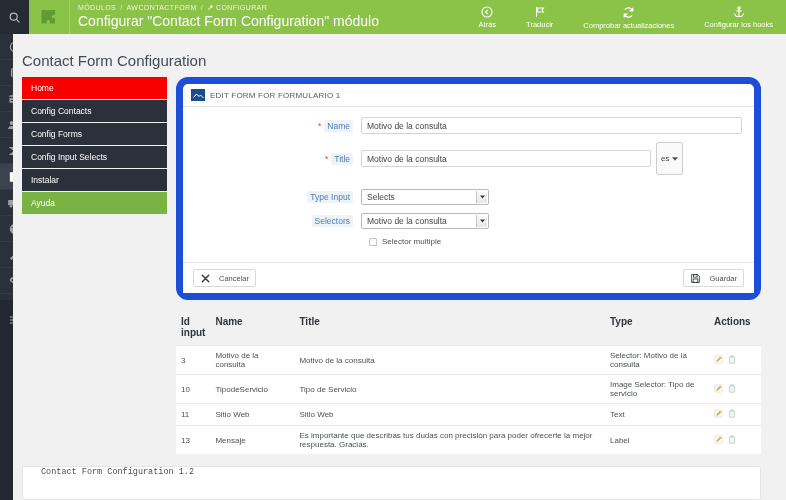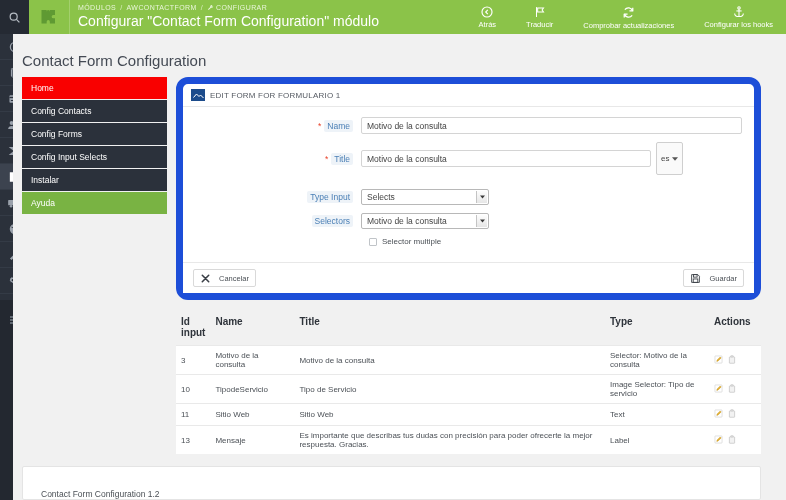--- a/index.html
+++ b/index.html
@@ -167,22 +167,22 @@
   }
   table.grid tr.headrow th { background: transparent; border: none; }
   .col-id   { width: 30px; }
   .col-name { width: 84px; }
   .col-type { width: 104px; }
   .col-act  { width: 52px; }
   .actions-cell { display: flex; align-items: center; gap: 5px; }
 
   .footer-bar {
     margin: 12px 9px 0 9px; background: #fff; border: 1px solid #e4e4e4;
-    border-radius: 2px; height: 34px; display: flex; align-items: flex-end;
-    padding-left: 18px; font-size: 8.5px; color: #4b5056;
+    border-radius: 2px; height: 34px; display: flex; align-items: flex-start;
+    padding-left: 18px; font-size: 8.5px; color: #4b5056; font-family: Liberation Mono, monospace;
   }
 </style>
 </head>
 <body>
 
 <div class="app">
 
   <div class="rail">
     <div class="rail-search">
       <svg width="13" height="13" viewBox="0 0 24 24" fill="none" stroke="#b6bcc4" stroke-width="2.2">

